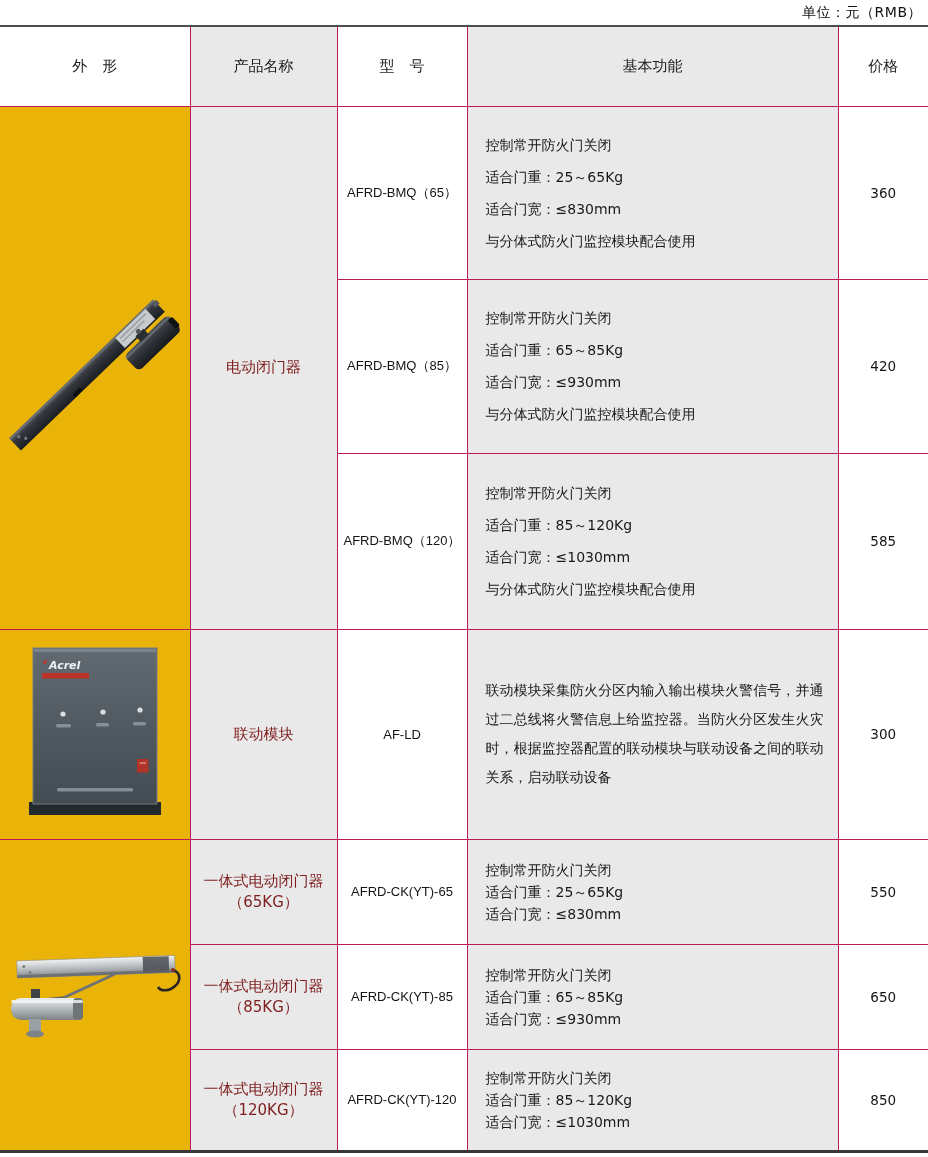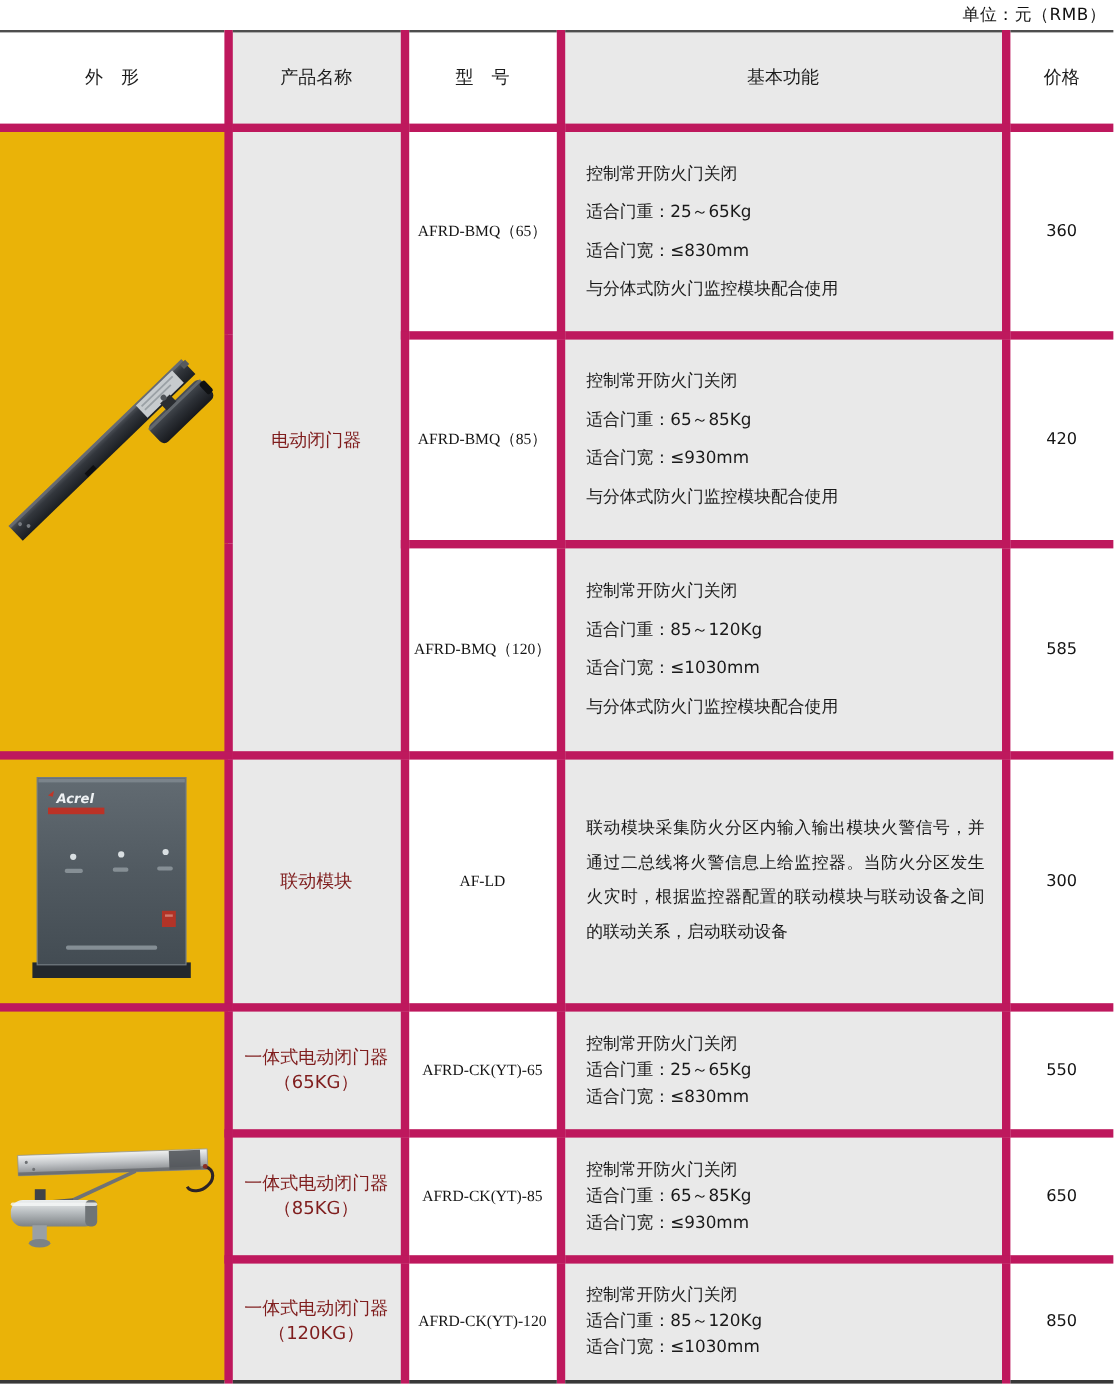--- a/index.html
+++ b/index.html
@@ -10,42 +10,42 @@
   }
   .unit-note{
     height:25px;box-sizing:border-box;
     padding:4px 6px 16px 0;
     text-align:right;font-size:14px;letter-spacing:.5px;color:#111;
   }
   table.price-table{
     border-collapse:collapse;table-layout:fixed;width:928px;
   }
   td,th{
-    border:7px solid #be185d;
+    border:1px solid #be185d;
     padding:0;margin:0;
     vertical-align:middle;
     font-weight:normal;
     box-sizing:border-box;
   }
   th{
     border-top:2px solid #4e4e4e;
     font-size:15px;color:#1c1c1c;height:80px;text-align:center;
   }
   .no-l{border-left:none;margin-top:21px;}
   .no-r{border-right:none;}
   .bot{border-bottom:3px solid #383838;}
   .shade{background:#e9e9e9;}
   tr.h173{height:173px;} tr.h174{height:174px;} tr.h176{height:176px;}
   tr.h210{height:210px;} tr.h105{height:105px;} tr.h102{height:102px;}
   .img-cell{text-align:center;vertical-align:middle;background:#eab308;}
   .img-cell svg{display:block;margin:0 auto;}
   .name-cell{text-align:center;font-size:15px;color:#7f1d1d;line-height:21px;}
   .model-cell{
     text-align:center;white-space:nowrap;
-    font-family:Liberation Serif, serif;
+    font-family:Liberation Sans, sans-serif;
     font-size:13px;color:#141414;
   }
   .func-cell{font-size:14px;color:#191919;padding:0 14px 0 18px;text-align:left;}
   .func-cell .ln{line-height:32px;white-space:nowrap;}
   .func-cell.tight .ln{line-height:22px;}
   .func-cell .desc{line-height:29px;text-align:justify;}
   .price-cell{text-align:center;font-size:13.5px;color:#141414;}
 </style>
 </head>
 <body>

